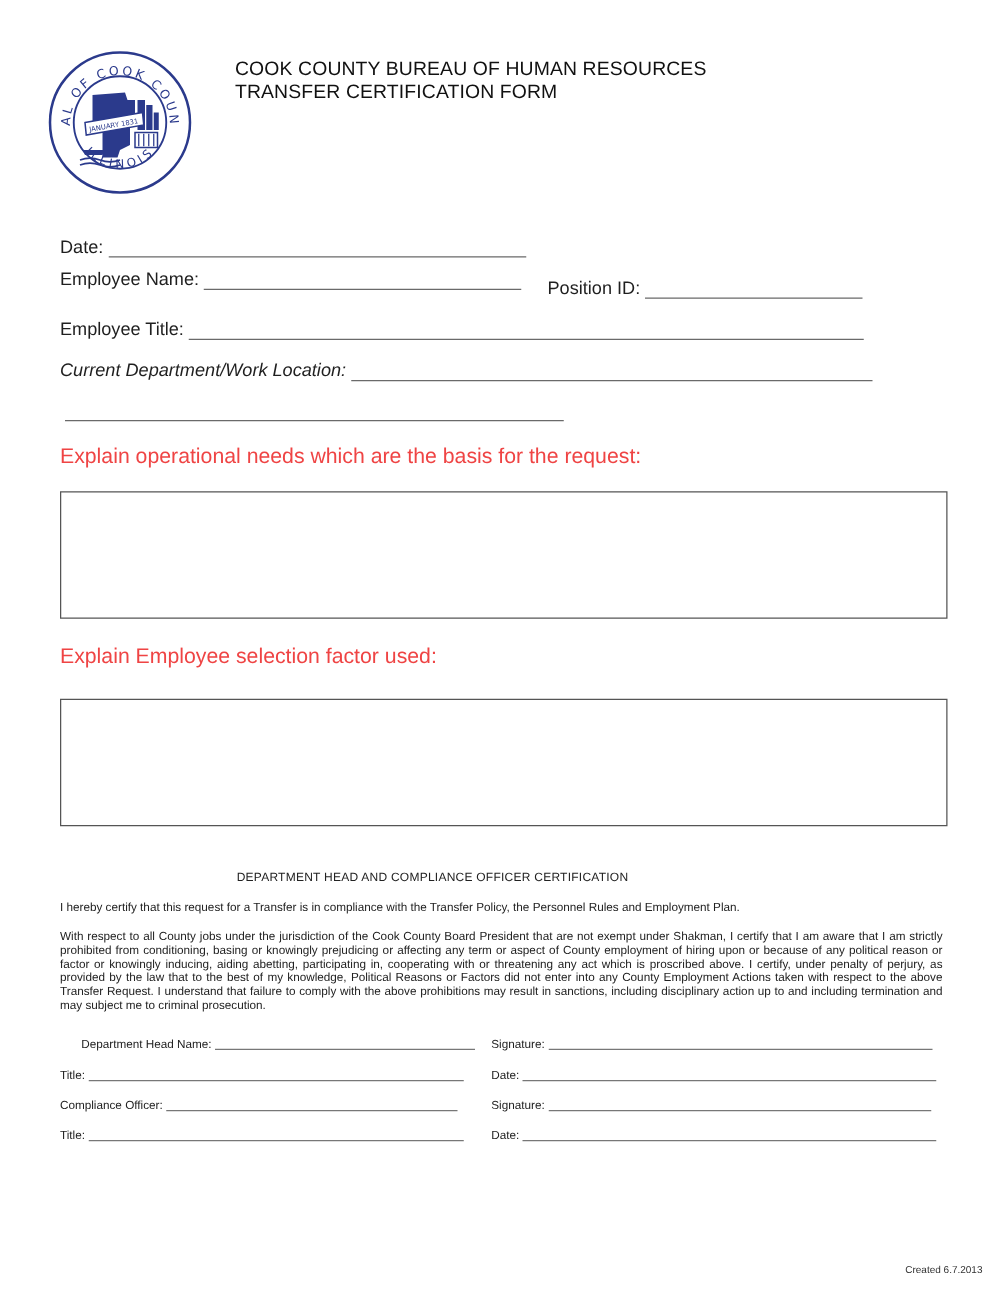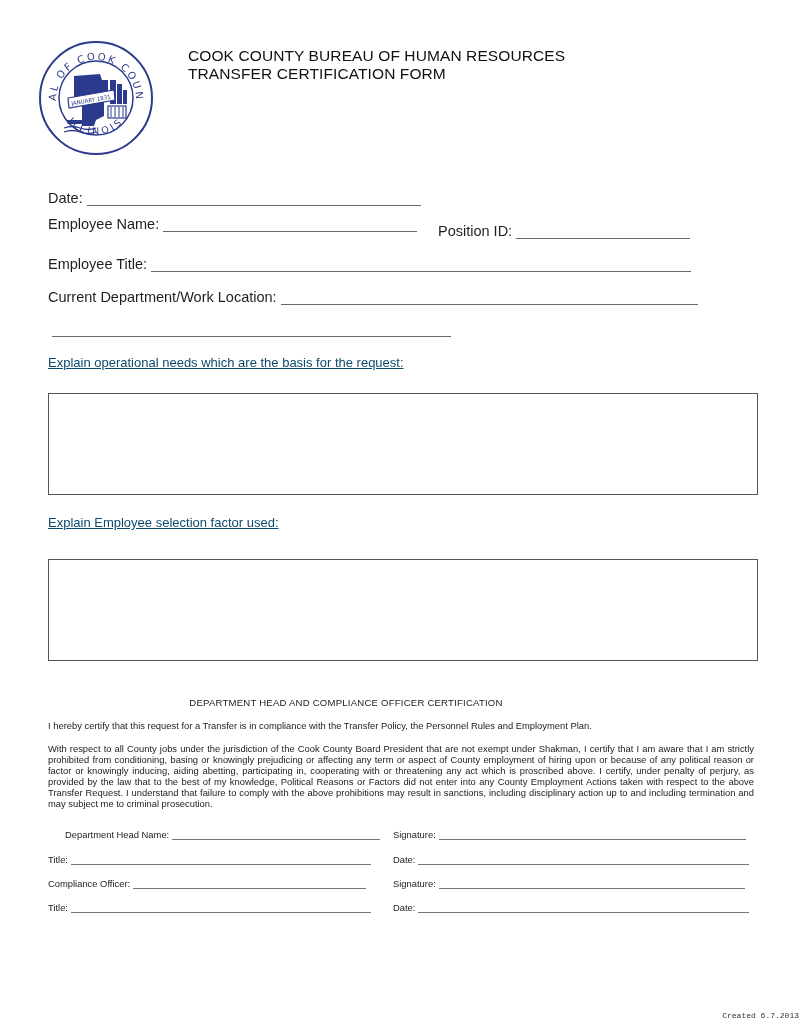--- a/index.html
+++ b/index.html
@@ -10,31 +10,31 @@
   
   .seal { left: 38px; top: 40px; width: 116px; height: 116px; }
 
   
   .hdr { left: 188px; top: 47px; font-size: 15.5px; line-height: 18px; color: #111; letter-spacing: 0.1px; }
 
   
   .field { font-size: 14.5px; color: #1f1f1f; display: flex; align-items: flex-end; white-space: nowrap; }
   .field .line { border-bottom: 1.3px solid #6a6a6a; height: 14px; margin-left: 4px; }
 
-  .big-label { font-size: 13px; color: #0c4a6e; text-decoration: underline; }
+  .big-label { font-size: 17px; color: #ef4444; }
 
   .box { border: 1.5px solid #555; background: #fff; box-sizing: border-box; }
 
   .cert-title { left: 0; width: 692px; text-align: center; top: 697px; font-size: 9.6px; color: #222; letter-spacing: 0.2px; }
   .para { left: 48px; width: 706px; font-size: 9.4px; line-height: 10.9px; color: #222; text-align: justify; }
 
   .sig { font-size: 9.4px; color: #222; display: flex; align-items: flex-end; white-space: nowrap; }
   .sig .line { border-bottom: 1px solid #777; height: 9px; margin-left: 3px; }
 
-  .created { right: 1px; top: 1011px; font-size: 8px; color: #333; font-family: Liberation Mono, monospace; }
+  .created { right: 14px; top: 1011px; font-size: 8px; color: #333; font-family: Liberation Sans, sans-serif; }
 </style>
 </head>
 <body>
 
 <div class="abs seal">
   <svg width="116" height="116" viewBox="0 0 116 116">
     <defs>
       <path id="arcTop" d="M 18,60 A 40,40 0 0 1 98,60"></path>
       <path id="arcBot" d="M 22,66 A 37,37 0 0 0 94,66"></path>
     </defs>
@@ -84,21 +84,21 @@
 <div class="abs field" style="left:438px; top:223px;">
   <span>Position ID:</span>
   <span class="line" style="width:174px;"></span>
 </div>
 
 <div class="abs field" style="left:48px; top:256px;">
   <span>Employee Title:</span>
   <span class="line" style="width:540px;"></span>
 </div>
 
-<div class="abs field" style="left:48px; top:289px;">
+<div class="abs field" style="left:48px; top:289px;font-style:italic;">
   <span>Current Department/Work Location:</span>
   <span class="line" style="width:417px;"></span>
 </div>
 
 <div class="abs field" style="left:48px; top:322px;">
   <span class="line" style="width:399px;"></span>
 </div>
 
 <div class="abs big-label" style="left:48px; top:355px;">Explain operational needs which are the basis for the request:</div>
 <div class="abs box" style="left:48px; top:393px; width:710px; height:102px;"></div>

